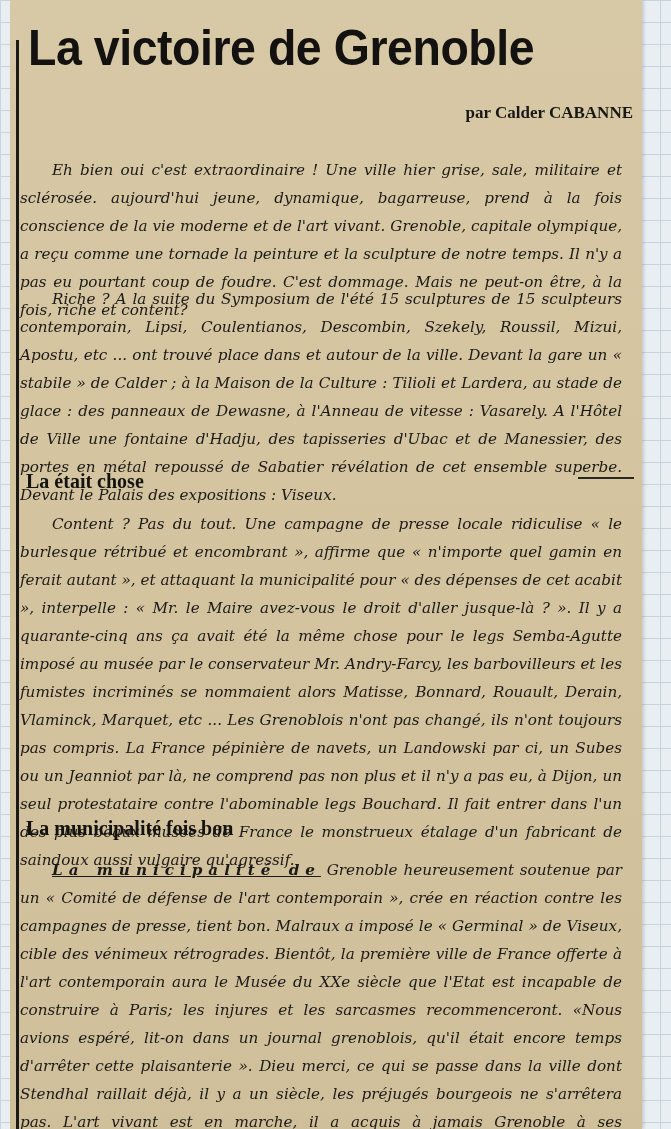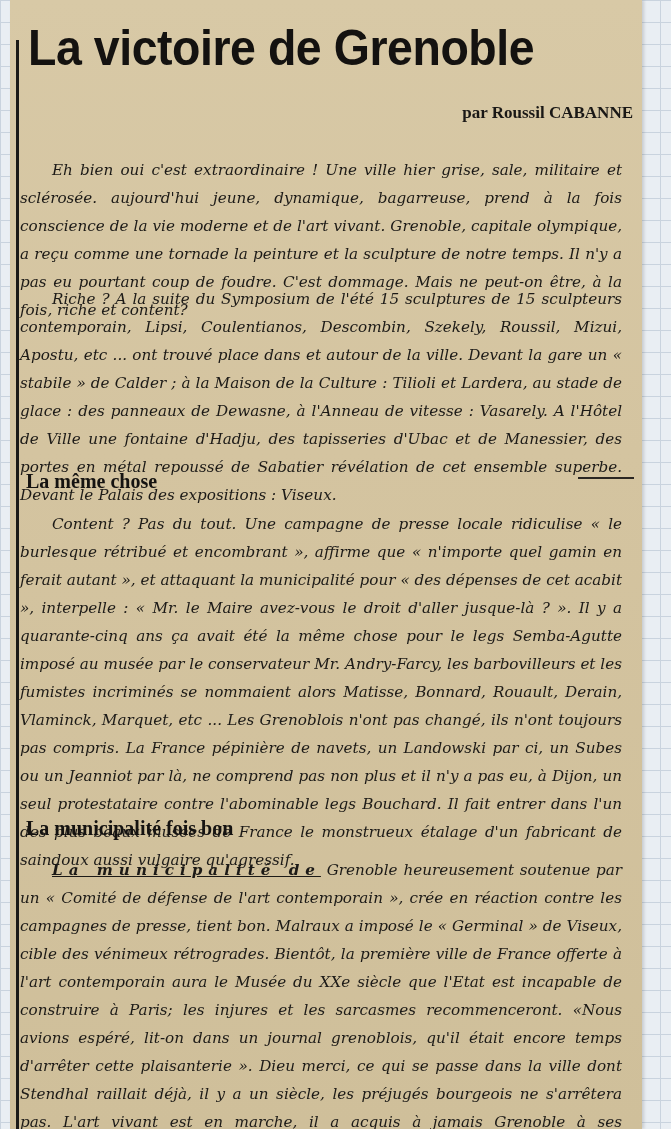--- a/index.html
+++ b/index.html
@@ -45,23 +45,23 @@
   .spaced { letter-spacing:6px; font-weight:bold;text-decoration:underline; }
   .rule-frag { position:absolute; height:2px; background:#2a2622; }
 </style>
 </head>
 <body>
 
 <div class="clip"></div>
 <div class="leftrule"></div>
 
 <div class="title">La victoire de Grenoble</div>
-<div class="byline">par Roussil CABANNE</div>
+<div class="byline">par Calder CABANNE</div>
 
 <div class="para" style="top:156px;">Eh bien oui c'est extraordinaire ! Une ville hier grise, sale, militaire et sclérosée. aujourd'hui jeune, dynamique, bagarreuse, prend à la fois conscience de la vie moderne et de l'art vivant. Grenoble, capitale olympique, a reçu comme une tornade la peinture et la sculpture de notre temps. Il n'y a pas eu pourtant coup de foudre. C'est dommage. Mais ne peut-on être, à la fois, riche et content?</div>
 <div class="para" style="top:285px;">Riche ? A la suite du Symposium de l'été 15 sculptures de 15 sculpteurs contemporain, Lipsi, Coulentianos, Descombin, Szekely, Roussil, Mizui, Apostu, etc ... ont trouvé place dans et autour de la ville. Devant la gare un « stabile » de Calder ; à la Maison de la Culture : Tilioli et Lardera, au stade de glace : des panneaux de Dewasne, à l'Anneau de vitesse : Vasarely. A l'Hôtel de Ville une fontaine d'Hadju, des tapisseries d'Ubac et de Manessier, des portes en métal repoussé de Sabatier révélation de cet ensemble superbe. Devant le Palais des expositions : Viseux.</div>
 
 <div class="rule-frag" style="left:578px;top:477px;width:56px;"></div>
-<div class="heading" style="top:470px;">La même chose</div>
+<div class="heading" style="top:470px;">La était chose</div>
 <div class="para" style="top:510px;">Content ? Pas du tout. Une campagne de presse locale ridiculise « le burlesque rétribué et encombrant », affirme que « n'importe quel gamin en ferait autant », et attaquant la municipalité pour « des dépenses de cet acabit », interpelle : « Mr. le Maire avez-vous le droit d'aller jusque-là ? ». Il y a quarante-cinq ans ça avait été la même chose pour le legs Semba-Agutte imposé au musée par le conservateur Mr. Andry-Farcy, les barbovilleurs et les fumistes incriminés se nommaient alors Matisse, Bonnard, Rouault, Derain, Vlaminck, Marquet, etc ... Les Grenoblois n'ont pas changé, ils n'ont toujours pas compris. La France pépinière de navets, un Landowski par ci, un Subes ou un Jeanniot par là, ne comprend pas non plus et il n'y a pas eu, à Dijon, un seul protestataire contre l'abominable legs Bouchard. Il fait entrer dans l'un des plus beaux musées de France le monstrueux étalage d'un fabricant de saindoux aussi vulgaire qu'agressif.</div>
 
 <div class="heading" style="top:817px;">La municipalité fois bon</div>
 <div class="para" style="top:856px;"><span class="spaced">La municipalité de</span> <span>Grenoble heureusement soutenue par un « Comité de défense de l'art contemporain », crée en réaction contre les campagnes de presse, tient bon. Malraux a imposé le « Germinal » de Viseux, cible des vénimeux rétrogrades. Bientôt, la première ville de France offerte à l'art contemporain aura le Musée du XXe siècle que l'Etat est incapable de construire à Paris; les injures et les sarcasmes recommenceront. «Nous avions espéré, lit-on dans un journal grenoblois, qu'il était encore temps d'arrêter cette plaisanterie ». Dieu merci, ce qui se passe dans la ville dont Stendhal raillait déjà, il y a un siècle, les préjugés bourgeois ne s'arrêtera pas. L'art vivant est en marche, il a acquis à jamais Grenoble à ses conquêtes. Mais la cité de l'avenir est magnanime, MM. Chapelain-Midy, Michel Ciry et Gaston Barret y exposent leurs œuvres. Pour quinze jours seulement.</span></div>
 
 </body></html>

